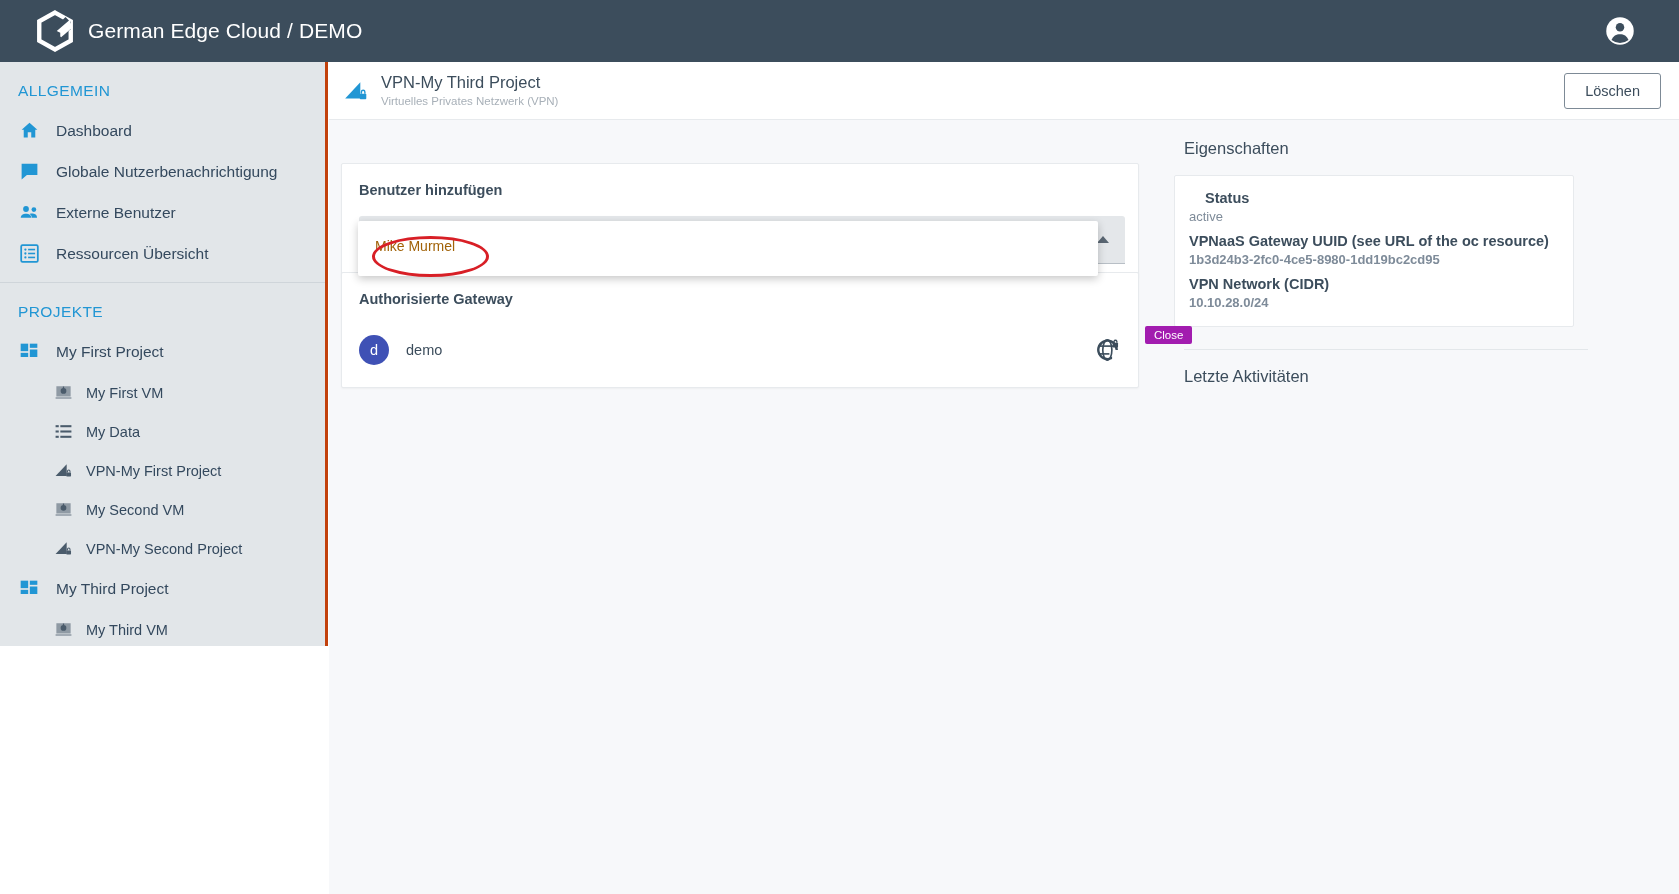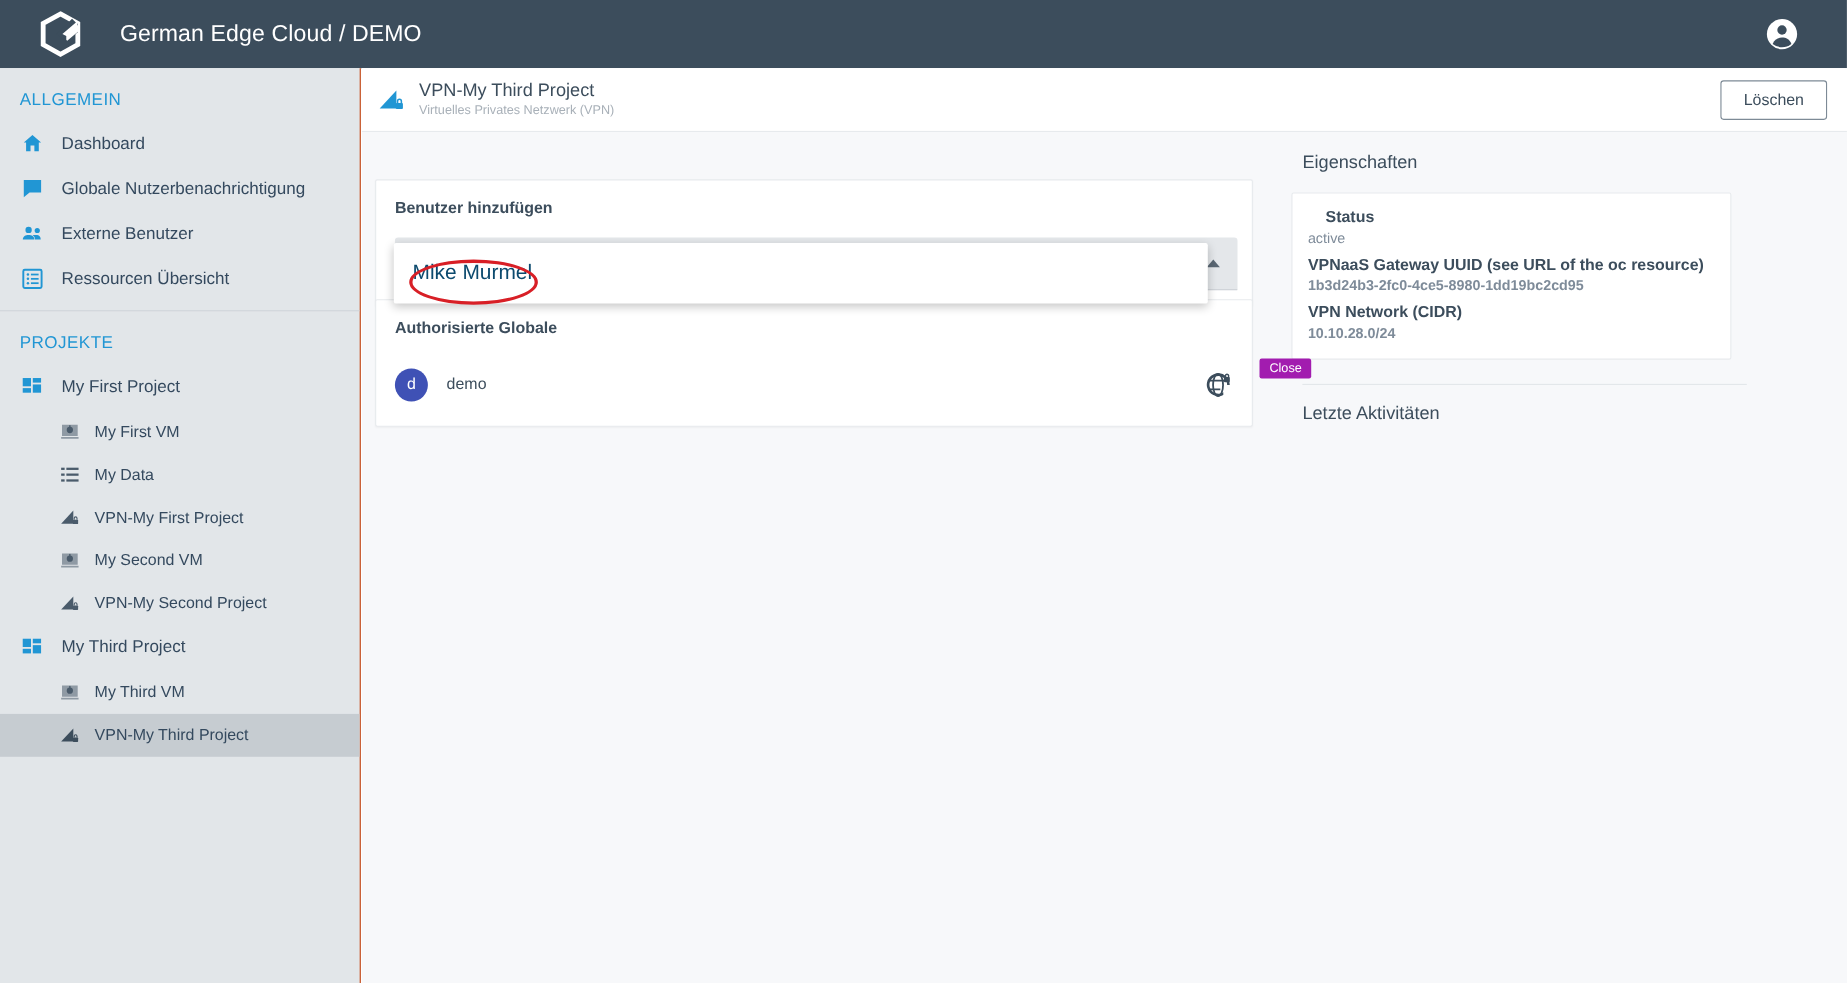--- a/index.html
+++ b/index.html
@@ -14,31 +14,31 @@
   .topbar {
     position: absolute; top: 0; left: 0;
     width: 1679px; height: 62px;
     background: #3c4d5c;
     display: flex; align-items: center;
     padding: 0 22px;
   }
   .logo { width: 42px; height: 42px; margin-left: 12px; flex: 0 0 auto; }
   .app-title {
     color: #ffffff; font-size: 21px; font-weight: 400;
-    margin-left: 33px; letter-spacing: 0.1px;
+    margin-left: 12px; letter-spacing: 0.1px;
   }
   .topbar-spacer { flex: 1 1 auto; }
   .account-icon { width: 30px; height: 30px; margin-right: 22px; }
 
   
   .sidebar {
     position: absolute; top: 62px; left: 0;
-    width: 328px; height: 832px;
+    width: 328px; height: 584px;
     background: #e2e6e9;
-    border-right: 1px solid #c2410c;
+    border-right: 3px solid #c2410c;
     overflow: hidden;
   }
   .sec-title {
     color: #2196d4; font-size: 15.5px; font-weight: 400;
     padding: 20px 0 10px 18px; letter-spacing: 0.4px;
   }
   .sec-divider { height: 1px; background: #cfd5da; margin: 8px 0 0 0; }
 
   .nav-item {
     display: flex; align-items: center;
@@ -120,21 +120,21 @@
   }
   .dropdown-panel {
     position: absolute; left: 29px; top: 101px;
     width: 740px; height: 55px;
     background: #ffffff;
     box-shadow: 0 3px 9px rgba(0,0,0,0.22);
     border-radius: 2px;
     z-index: 40;
   }
   .dropdown-option {
-    font-size: 19px; color: #0c4a6e;
+    font-size: 14px; color: #a16207;
     padding: 17px 0 0 17px; cursor: pointer;
     white-space: nowrap;
   }
 
   .user-row {
     position: absolute; left: 0; top: 46px;
     width: 100%; height: 62px;
     display: flex; align-items: center; padding: 0 18px 0 17px;
   }
   .avatar {
@@ -376,21 +376,21 @@
       <div class="select-box">
         <span class="select-arrow"></span>
       </div>
     </div>
 
     <div class="dropdown-panel">
       <div class="dropdown-option">Mike Murmel</div>
     </div>
 
     <div class="card" id="card-auth-users">
-      <div class="card-label">Authorisierte Globale</div>
+      <div class="card-label">Authorisierte Gateway</div>
       <div class="user-row">
         <span class="avatar">d</span>
         <span class="user-name">demo</span>
         <span class="row-spacer"></span>
         <span class="row-action">
           <svg viewBox="0 0 24 24" width="26" height="26">
             <path d="M12.5 2.2 a9.6 9.6 0 1 0 4.2 18.2 v-2.4 a7.4 7.4 0 1 1 3.2 -6 h2.2 A9.6 9.6 0 0 0 12.5 2.2 Z" fill="#3c4d5c"></path>
             <path d="M4.2 8.4 h16" stroke="#3c4d5c" stroke-width="1.5" fill="none"></path>
             <path d="M4.2 15.6 h10" stroke="#3c4d5c" stroke-width="1.5" fill="none"></path>
             <ellipse cx="12.3" cy="12" rx="4.2" ry="9.4" fill="none" stroke="#3c4d5c" stroke-width="1.5"></ellipse>

